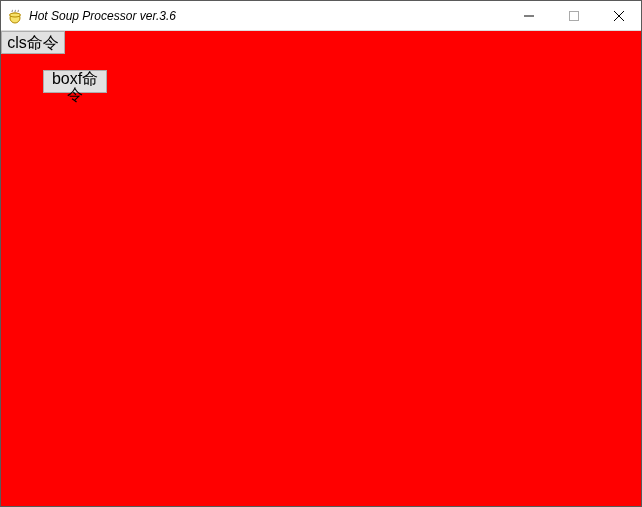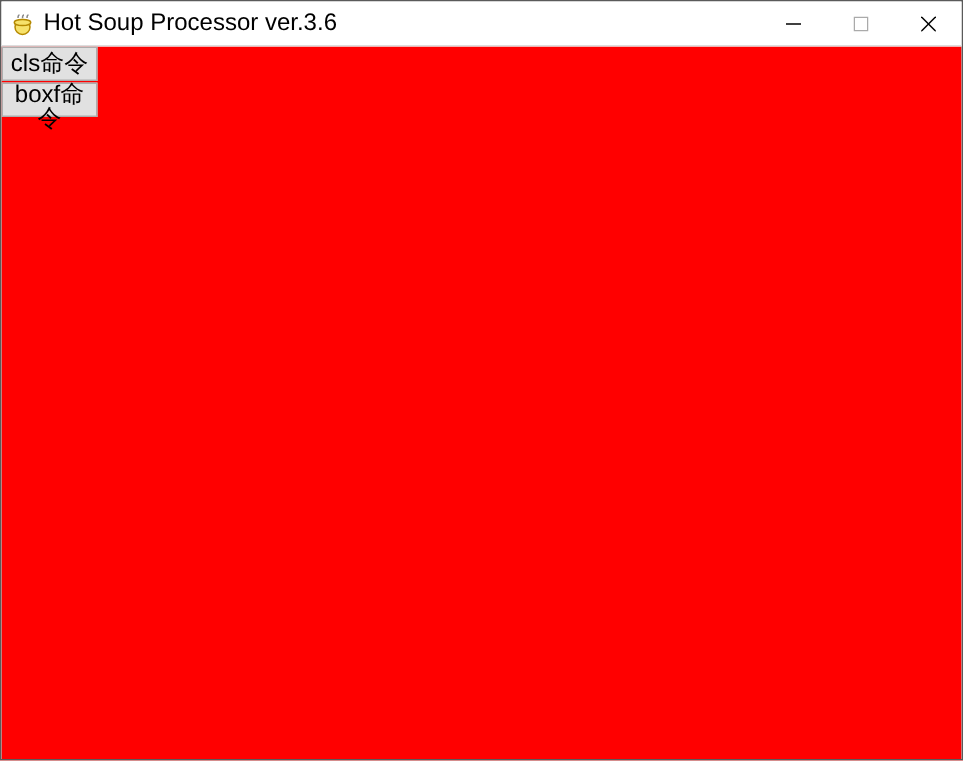--- a/index.html
+++ b/index.html
@@ -27,21 +27,22 @@
     flex-shrink: 0;
   }
   .titlebar .icon {
     width: 16px; height: 16px;
     margin-right: 6px;
     display: flex; align-items: center; justify-content: center;
   }
   .titlebar .title-text {
     flex: 0 0 auto;
     color: #000;
-    font-size: 16px;
+    font-size: 12px;
+    font-style: italic;
   }
   .titlebar .spacer { flex: 1; }
   .winbtn {
     width: 45px; height: 29px;
     display: flex; align-items: center; justify-content: center;
     color: #000;
   }
   .winbtn.inactive { color: #aaa; }
   .winbtn svg { display: block; }
   .client {
@@ -62,21 +63,21 @@
     border: 1px solid #adadad;
     font-family: "MS UI Gothic","Meiryo",sans-serif;
     font-size: 16px;
     cursor: default;
     padding: 0;
     line-height: 1;
     text-align: center;
     color: #000;
   }
   .btn1 { top: 0; }
-  .btn2 { top: 24px; }
+  .btn2 { top: 39px; margin-left: 42px; }
 </style>
 </head>
 <body>
 
 <div class="window">
   <div class="titlebar">
     <span class="icon">
       <svg width="16" height="16" viewBox="0 0 16 16">
         <circle cx="8" cy="10" r="5" fill="#f7e26b" stroke="#b58900" stroke-width="1"></circle>
         <ellipse cx="8" cy="7" rx="5.5" ry="2" fill="#f7e26b" stroke="#b58900" stroke-width="1"></ellipse>

